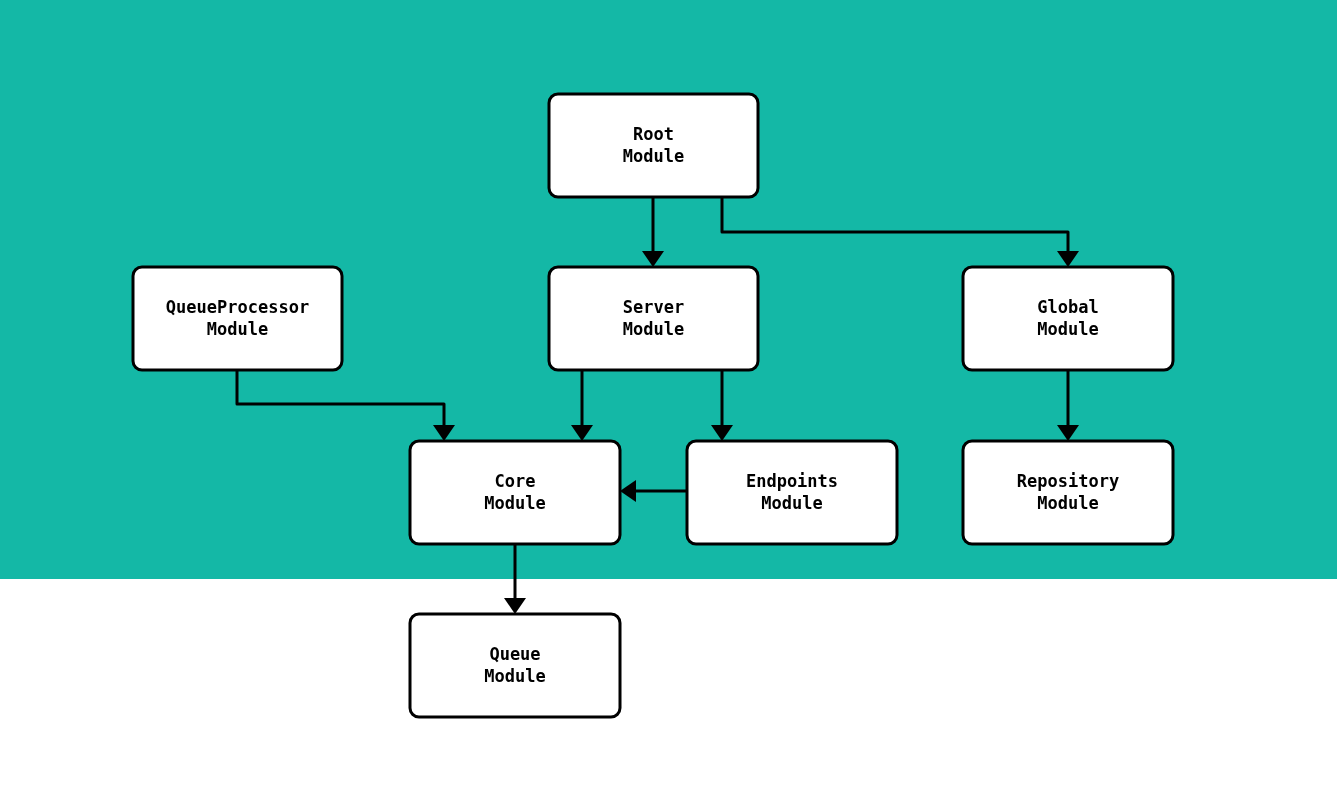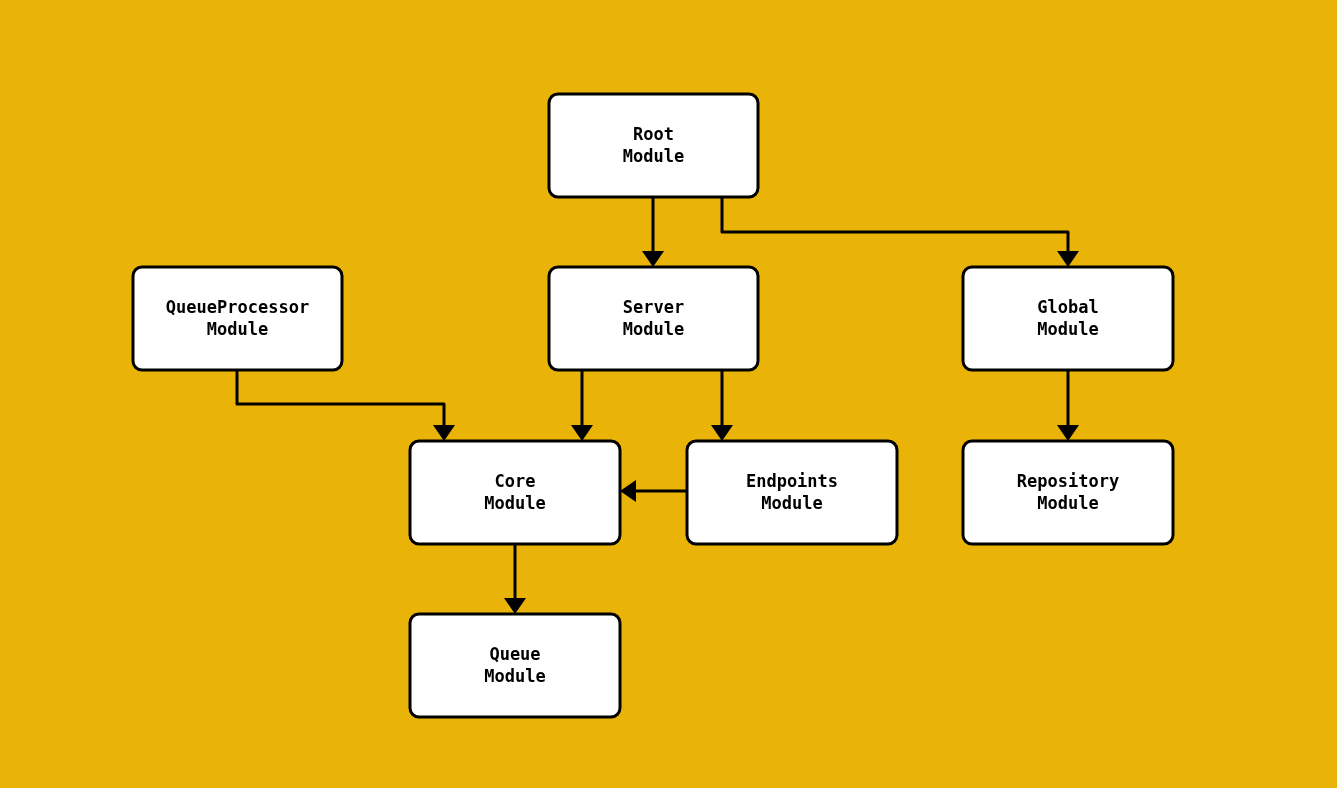--- a/index.html
+++ b/index.html
@@ -10,22 +10,22 @@
   }
   body {
     width: 1337px;
     height: 809px;
     font-family: "DejaVu Sans Mono", "Liberation Mono", monospace;
     overflow: hidden;
   }
   #diagram-root {
     position: relative;
     width: 1337px;
-    height: 788px;
-    background: #eab308;
+    height: 579px;
+    background: #14b8a6;
   }
   svg#diagram-canvas {
     display: block;
     width: 1337px;
     height: 809px;
   }
   .node-box {
     fill: #ffffff;
     stroke: #000000;
     stroke-width: 3;

